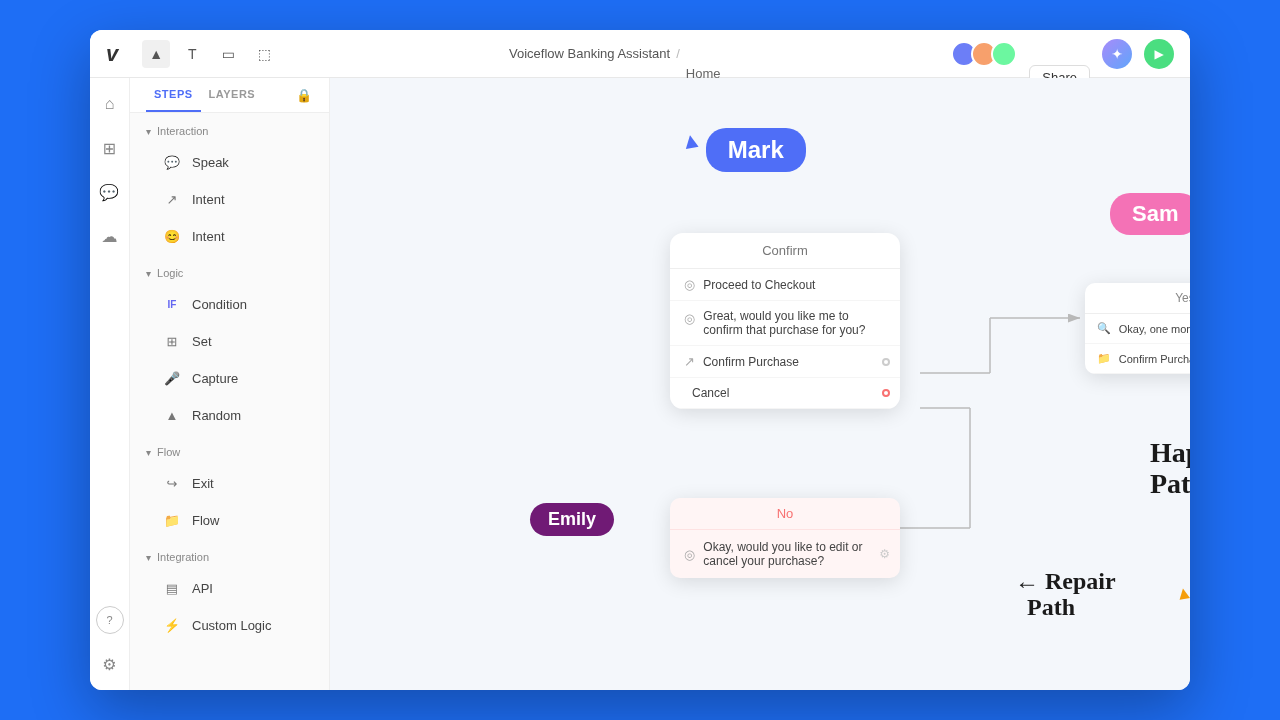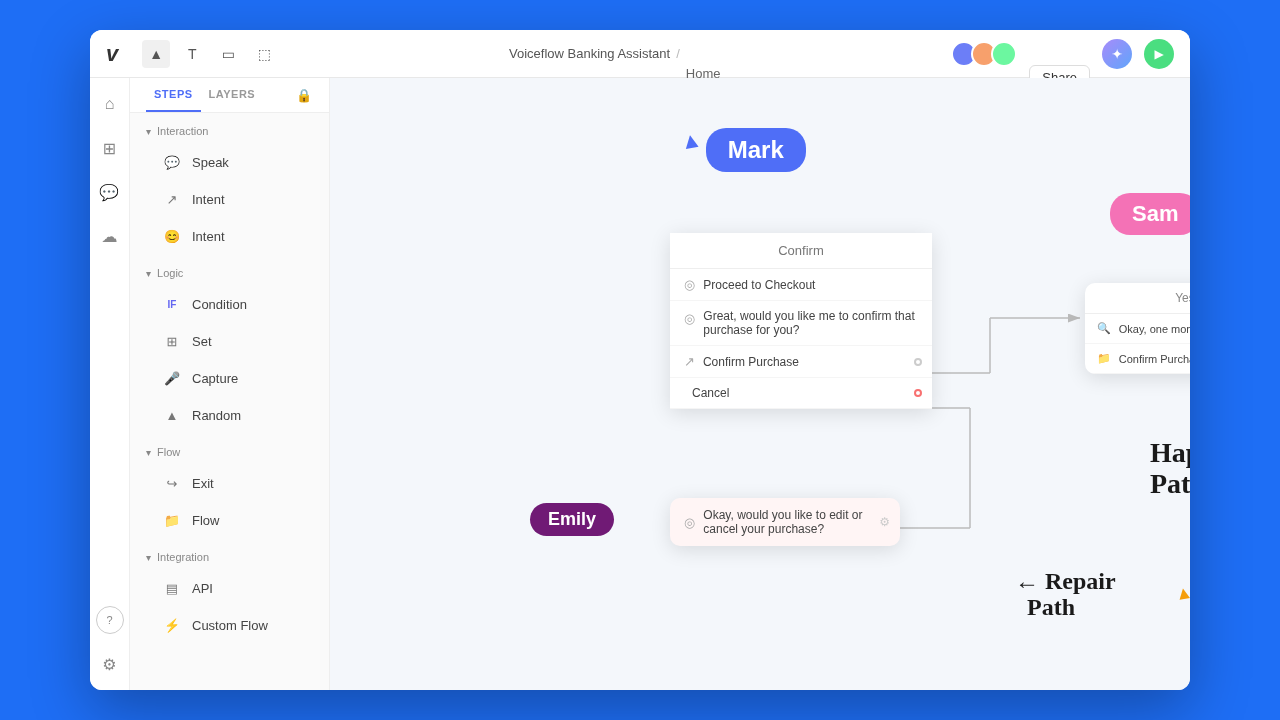--- a/index.html
+++ b/index.html
@@ -241,23 +241,23 @@
       padding: 4px 14px;
       font-size: 16px;
       font-weight: 700;
       color: white;
       white-space: nowrap;
     }
     
     .confirm-card {
       position: absolute;
       background: white;
-      border-radius: 0;
+      border-radius: 13px;
       box-shadow: 0 4px 20px rgba(0,0,0,0.12);
-      width: 262px;
+      width: 230px;
       overflow: hidden;
     }
     .confirm-card-header {
       text-align: center;
       padding: 10px;
       font-size: 13px;
       color: #777;
       border-bottom: 1px solid #eee;
     }
     .confirm-card-item {
@@ -472,21 +472,21 @@
       <div class="section-header">
         <span class="arrow">▾</span>
         <span>Integration</span>
       </div>
       <div class="step-item">
         <div class="step-icon">▤</div>
         <span>API</span>
       </div>
       <div class="step-item">
         <div class="step-icon">⚡</div>
-        <span>Custom Flow</span>
+        <span>Custom Logic</span>
       </div>
     </div>
 
     <div class="canvas">
 
       <svg class="canvas-svg">
 
         <line x1="590" y1="295" x2="660" y2="295" stroke="#bbb" stroke-width="1.5"></line>
         <line x1="660" y1="295" x2="660" y2="240" stroke="#bbb" stroke-width="1.5"></line>
         <line x1="660" y1="240" x2="730" y2="240" stroke="#bbb" stroke-width="1.5"></line>
@@ -541,20 +541,21 @@
 
         </div>
         <div class="yes-card-item">
           <span class="item-icon" style="font-size:11px;">📁</span>
           <span style="font-size:11px;">Confirm Purchase</span>
 
         </div>
       </div>
 
       <div class="no-card" style="left:340px;top:420px;">
+        <div class="no-card-header">No</div>
         <div class="no-card-item">
           <span class="item-icon">◎</span>
           <span>Okay, would you like to edit or cancel your purchase?</span>
           <span class="settings-dot">⚙</span>
         </div>
       </div>
 
       <div style="position:absolute;left:200px;top:430px;display:flex;align-items:center;gap:4px;">
         <div style="color:#6366f1;font-size:20px;transform:rotate(-10deg);">▲</div>
         <div class="emily-label">Emily</div>

